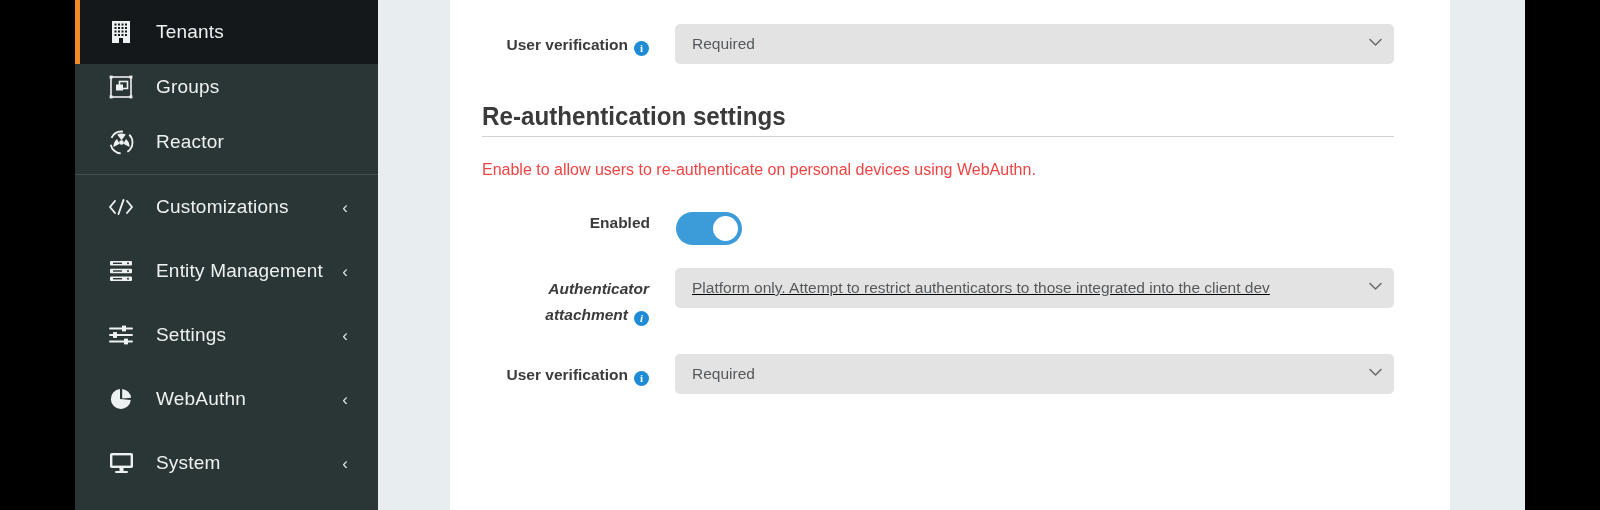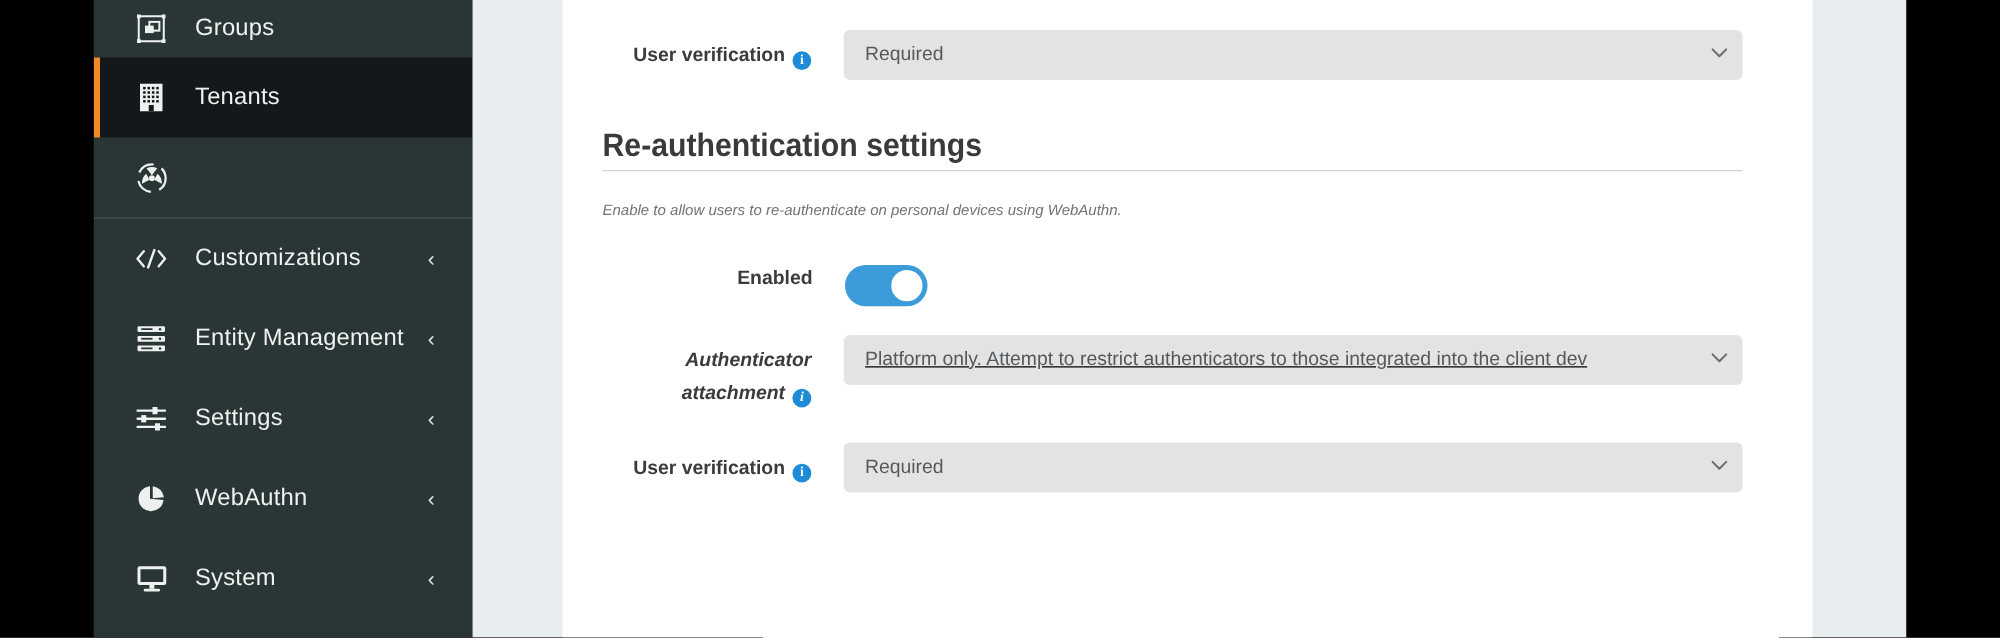--- a/index.html
+++ b/index.html
@@ -117,23 +117,22 @@
     transform-origin:left center;
     letter-spacing:0px;
     white-space:nowrap;
   }
   .section-rule {
     position:absolute;
     height:1px; background:#d2d2d2;
   }
   .section-desc {
     position:absolute;
-    font-size:12px;
-    font-style:italic;
-    color:#737373;
+    font-size:16px;
+    color:#ef4444;
     white-space:nowrap;
   }
 
   
   .toggle {
     margin-left:26px;
     width:66px; height:33px;
     border-radius:17px;
     background:#3b9cd9;
     position:relative;
@@ -145,35 +144,20 @@
     width:25px; height:25px; border-radius:50%;
     background:#fff;
   }
 </style>
 </head>
 <body>
 
 <div id="screen">
 
   <nav id="sidebar">
-
-    <div class="nav-item" style="height:46px;">
-      <span class="nav-ico">
-        <svg width="24" height="24" viewBox="0 0 24 24" fill="none" stroke="#eef1f1" stroke-width="1.6">
-          <rect x="2" y="2" width="20" height="20"></rect>
-          <rect x="6.5" y="9" width="8" height="7" fill="#eef1f1" stroke="#2a3635" stroke-width="1"></rect>
-          <rect x="10.5" y="6.5" width="8" height="7" fill="none"></rect>
-          <rect x="0.6" y="0.6" width="3" height="3" fill="#eef1f1" stroke="none"></rect>
-          <rect x="20.4" y="0.6" width="3" height="3" fill="#eef1f1" stroke="none"></rect>
-          <rect x="0.6" y="20.4" width="3" height="3" fill="#eef1f1" stroke="none"></rect>
-          <rect x="20.4" y="20.4" width="3" height="3" fill="#eef1f1" stroke="none"></rect>
-        </svg>
-      </span>
-      <span class="nav-label">Groups</span>
-    </div>
 
     <div class="nav-item active">
       <span class="nav-ico">
         <svg width="22" height="24" viewBox="0 0 22 24">
           <rect x="2" y="1" width="18" height="22" fill="#eef1f1"></rect>
           <g fill="#14181a">
             <rect x="4.5" y="3.5" width="2" height="2"></rect>
               <rect x="8" y="3.5" width="2" height="2"></rect>
             <rect x="11.5" y="3.5" width="2" height="2"></rect>
               <rect x="15" y="3.5" width="2" height="2"></rect>
@@ -189,30 +173,46 @@
               <rect x="8" y="14" width="2" height="2"></rect>
             <rect x="11.5" y="14" width="2" height="2"></rect>
               <rect x="15" y="14" width="2" height="2"></rect>
             <rect x="9" y="18" width="4" height="5"></rect>
           </g>
         </svg>
       </span>
       <span class="nav-label">Tenants</span>
     </div>
 
+    <div class="nav-item" style="height:46px;">
+      <span class="nav-ico">
+        <svg width="24" height="24" viewBox="0 0 24 24" fill="none" stroke="#eef1f1" stroke-width="1.6">
+          <rect x="2" y="2" width="20" height="20"></rect>
+          <rect x="6.5" y="9" width="8" height="7" fill="#eef1f1" stroke="#2a3635" stroke-width="1"></rect>
+          <rect x="10.5" y="6.5" width="8" height="7" fill="none"></rect>
+          <rect x="0.6" y="0.6" width="3" height="3" fill="#eef1f1" stroke="none"></rect>
+          <rect x="20.4" y="0.6" width="3" height="3" fill="#eef1f1" stroke="none"></rect>
+          <rect x="0.6" y="20.4" width="3" height="3" fill="#eef1f1" stroke="none"></rect>
+          <rect x="20.4" y="20.4" width="3" height="3" fill="#eef1f1" stroke="none"></rect>
+        </svg>
+      </span>
+      <span class="nav-label">Groups</span>
+    </div>
+
     <div class="nav-item">
       <span class="nav-ico">
         <svg width="25" height="25" viewBox="0 0 25 25">
           <circle cx="12.5" cy="12.5" r="11" fill="none" stroke="#eef1f1" stroke-width="1.8" stroke-dasharray="14 7" stroke-dashoffset="3"></circle>
           <circle cx="12.5" cy="12.5" r="2.3" fill="#eef1f1"></circle>
           <path d="M12.5 10.2 L8.2 4.6 A9.5 9.5 0 0 1 16.8 4.6 Z" fill="#eef1f1"></path>
           <path d="M10.6 13.8 L4.6 17.0 A9.5 9.5 0 0 1 8.0 9.0 Z" fill="#eef1f1"></path>
           <path d="M14.4 13.8 L20.4 17.0 A9.5 9.5 0 0 0 17.0 9.0 Z" fill="#eef1f1"></path>
         </svg>
       </span>
+      <span class="nav-label">Reactor</span>
     </div>
 
     <div class="nav-divider"></div>
 
     <div class="nav-item">
       <span class="nav-ico">
         <svg width="26" height="20" viewBox="0 0 26 20" fill="none" stroke="#eef1f1" stroke-width="1.9" stroke-linecap="round" stroke-linejoin="round">
           <polyline points="7,4 2,10 7,16"></polyline>
           <line x1="15.5" y1="3" x2="10.5" y2="17"></line>
           <polyline points="19,4 24,10 19,16"></polyline>

